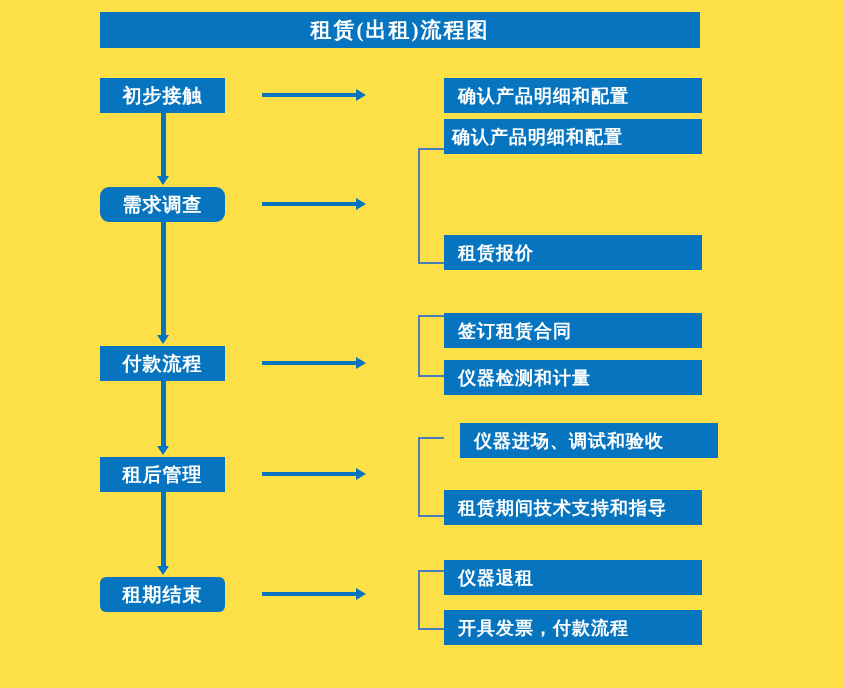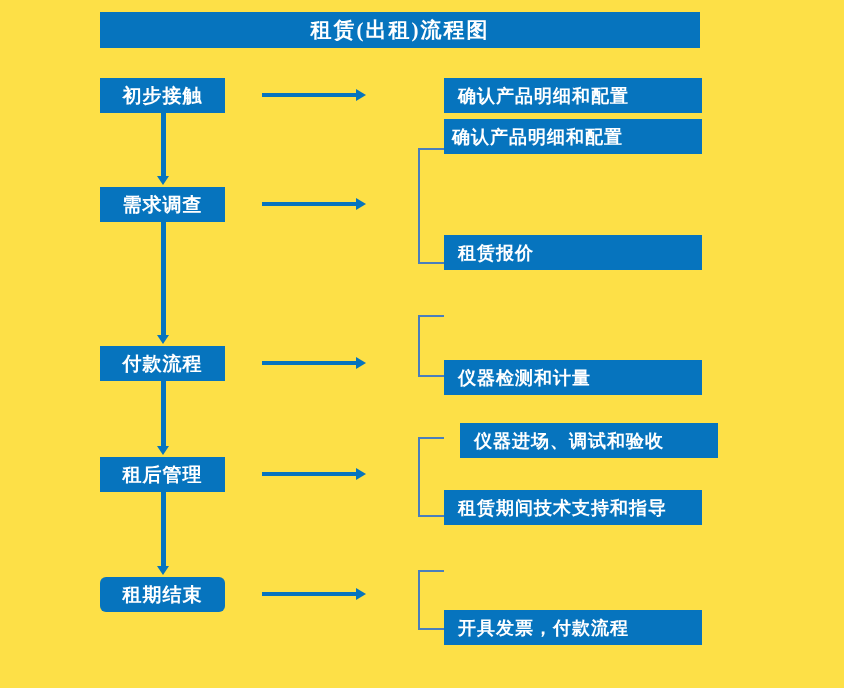--- a/index.html
+++ b/index.html
@@ -109,21 +109,21 @@
   }
 </style>
 </head>
 <body>
 
 <div id="chart-root">
 
   <div class="box title-bar">租赁(出租)流程图</div>
 
   <div class="box stage-box" style="top:78px;">初步接触</div>
-  <div class="box stage-box" style="top:187px;">需求调查</div>
+  <div class="box stage-box" style="top:187px;border-radius:9px;">需求调查</div>
   <div class="box stage-box" style="top:346px;">付款流程</div>
   <div class="box stage-box" style="top:457px;">租后管理</div>
   <div class="box stage-box" style="top:577px;border-radius:6px;">租期结束</div>
 
   <div class="v-arrow" style="top:113px; height:72px;">
     <div class="shaft" style="height:63px;"></div>
       <div class="head" style="top:63px;"></div>
   </div>
   <div class="v-arrow" style="top:222px; height:122px;">
     <div class="shaft" style="height:113px;"></div>
@@ -160,18 +160,20 @@
     </div>
 
   <div class="bracket" style="top:148px; height:116px;"></div>
   <div class="bracket" style="top:315px; height:62px;"></div>
   <div class="bracket" style="top:437px; height:80px;"></div>
   <div class="bracket" style="top:570px; height:60px;"></div>
 
   <div class="box detail-box" style="top:78px;">确认产品明细和配置</div>
   <div class="box detail-box" style="top:119px;padding-left:8px;">确认产品明细和配置</div>
   <div class="box detail-box" style="top:187px;margin-top:48px;">租赁报价</div>
+  <div class="box detail-box" style="top:313px;">签订租赁合同</div>
   <div class="box detail-box" style="top:360px;">仪器检测和计量</div>
   <div class="box detail-box" style="top:423px;margin-left:16px;">仪器进场、调试和验收</div>
   <div class="box detail-box" style="top:490px;">租赁期间技术支持和指导</div>
+  <div class="box detail-box" style="top:560px;">仪器退租</div>
   <div class="box detail-box" style="top:610px;">开具发票，付款流程</div>
 
 </div>
 
 </body></html>

